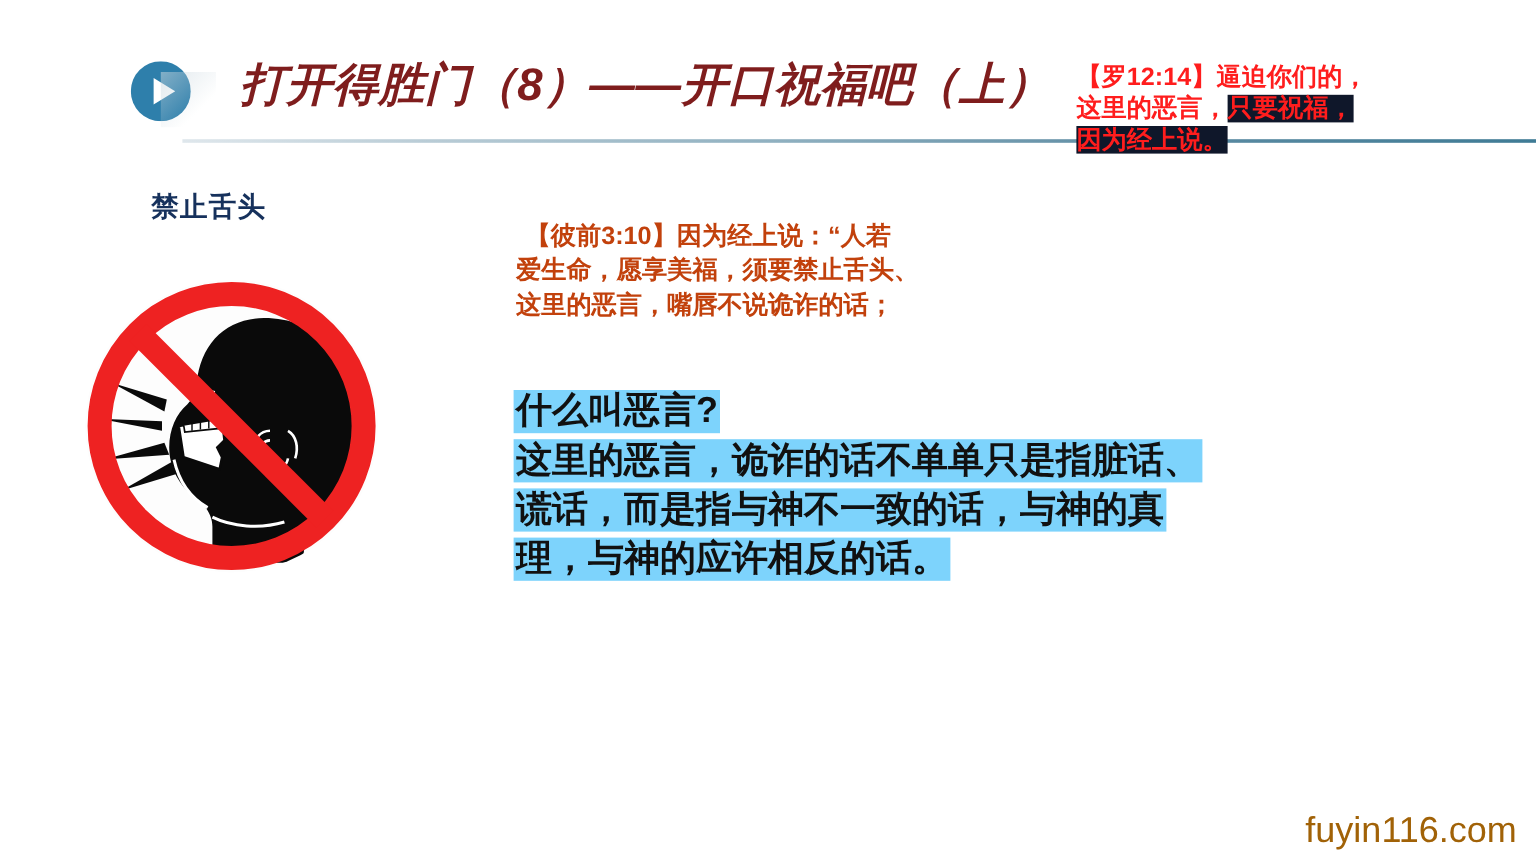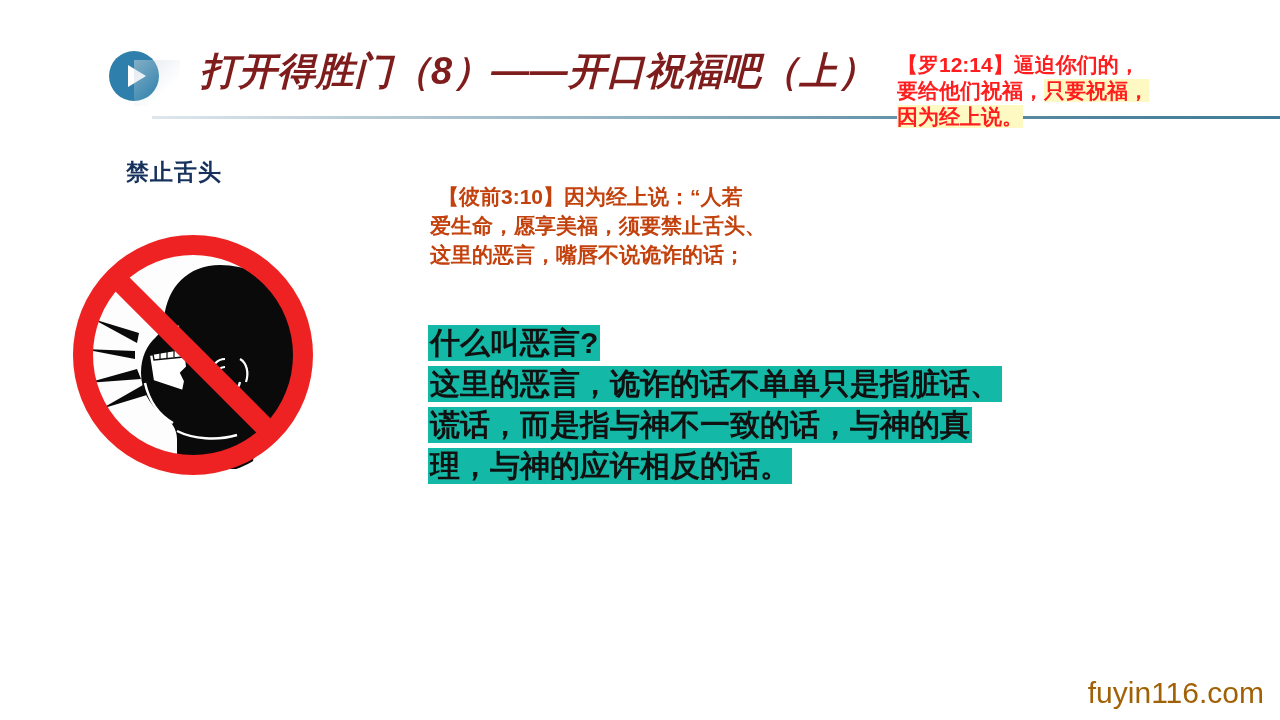--- a/index.html
+++ b/index.html
@@ -97,21 +97,21 @@
     top: 26px;
     width: 320px;
     font-size: 21px;
     line-height: 26px;
     color: #ff1d1d;
     font-weight: bold;
     margin-top: 26px;
   }
   .verse-top .ln { white-space: nowrap; }
   .verse-top .hl-cyan {
-    background: #fef9c3;
+    background: #0f172a;
     color: #ff1d1d;
   }
   .verse-top .ref { font-weight: bold; }
 
   
   .section-label {
     position: absolute;
     left: 126px;
     top: 157px;
     font-size: 23px;
@@ -152,21 +152,21 @@
     font-size: 30px;
     font-weight: bold;
     color: #111111;
     line-height: 41px;
   }
   .teach .ln {
     display: block;
     white-space: nowrap;
   }
   .teach .hl {
-    background: #14b8a6;
+    background: #7dd3fc;
     box-decoration-break: clone;
     -webkit-box-decoration-break: clone;
     padding: 1px 2px 2px 2px;
   }
 
   
   .watermark {
     position: absolute;
     right: 16px;
     bottom: 10px;
@@ -194,21 +194,21 @@
     </svg>
     <span class="play-sheen"></span>
   </div>
 
   <div class="slide-title">打开得胜门（8）——开口祝福吧（上）</div>
 
   <div class="header-rule"></div>
 
   <div class="verse-top">
     <div class="ln"><span class="ref">【罗12:14】</span><span>逼迫你们的，</span></div>
-    <div class="ln"><span>要给他们祝福，</span><span class="hl-cyan">只要祝福，</span></div>
+    <div class="ln"><span>这里的恶言，</span><span class="hl-cyan">只要祝福，</span></div>
     <div class="ln"><span class="hl-cyan">因为经上说。</span></div>
   </div>
 
   <div class="section-label">禁止舌头</div>
 
   <div class="sign-wrap" title="禁止大声喊叫标志">
     <svg viewBox="0 0 272 245" xmlns="http://www.w3.org/2000/svg">
       <defs>
         <clipPath id="ringClip">
           <circle cx="136" cy="122" r="122"></circle>

